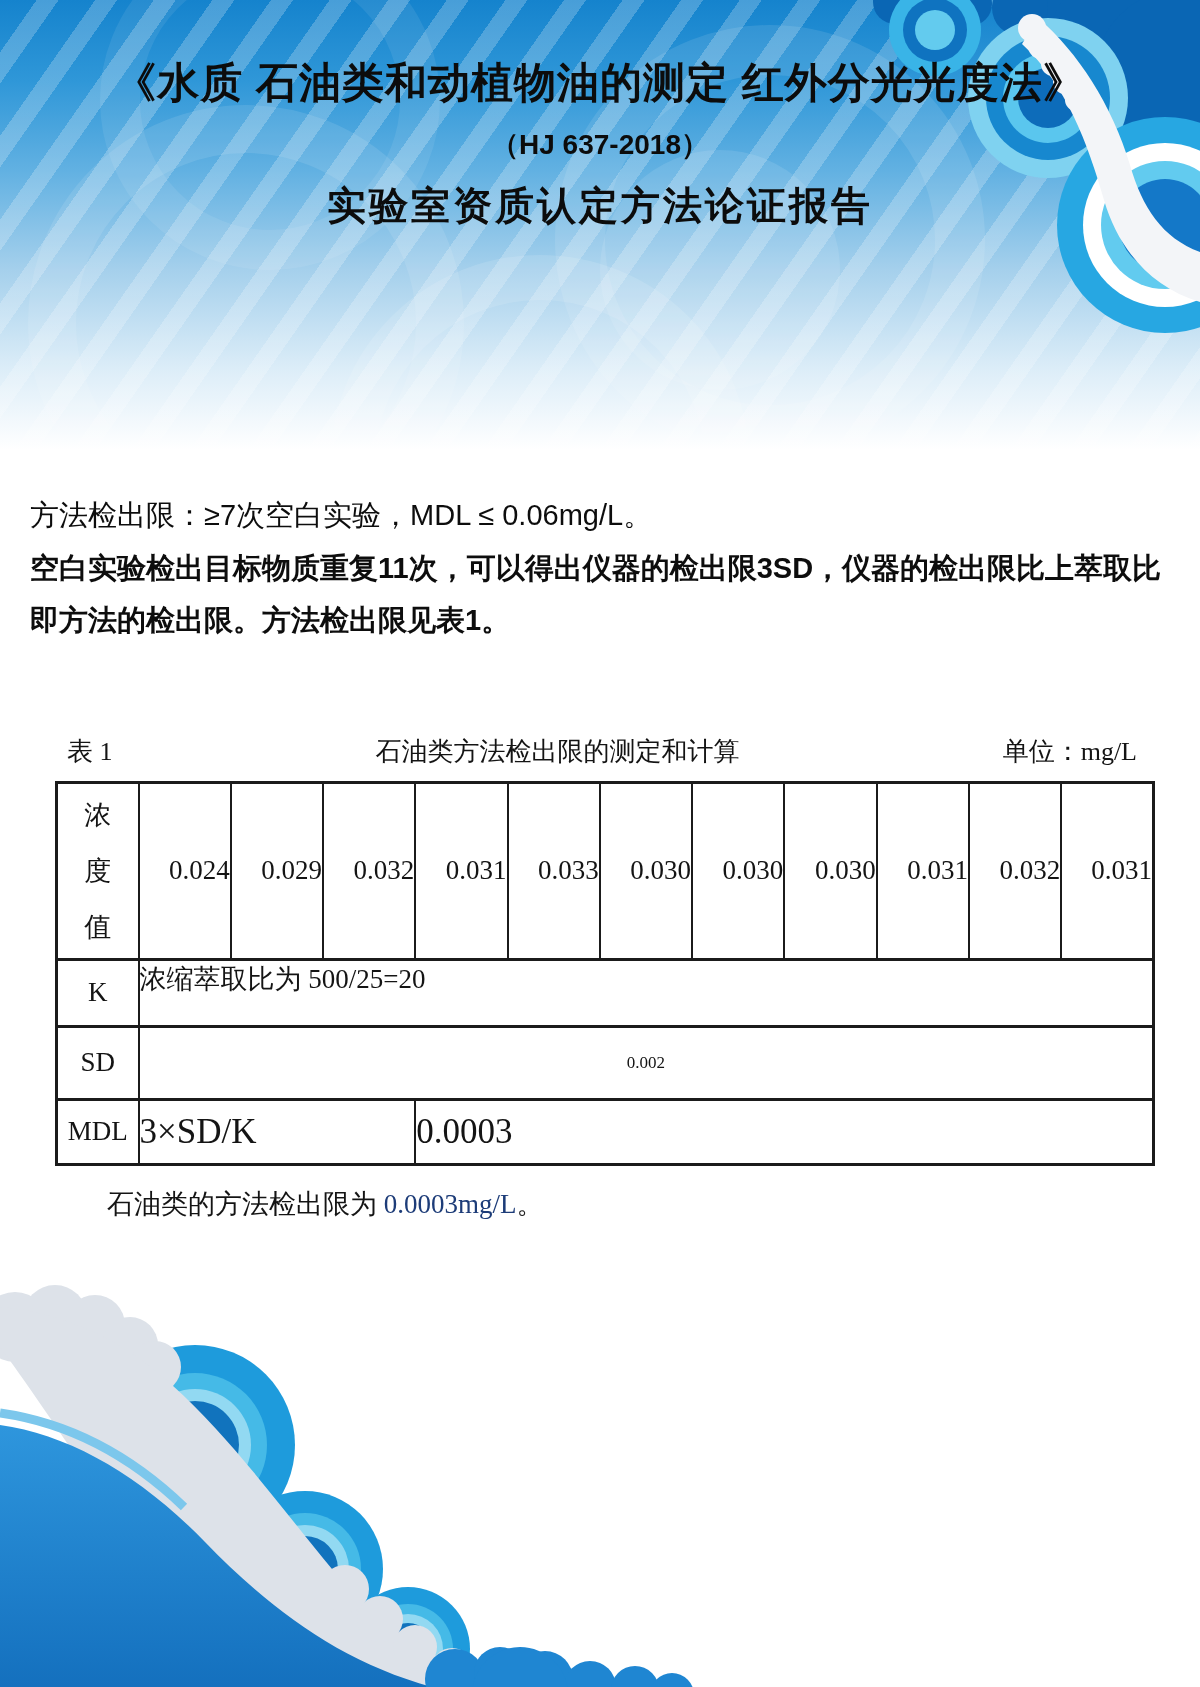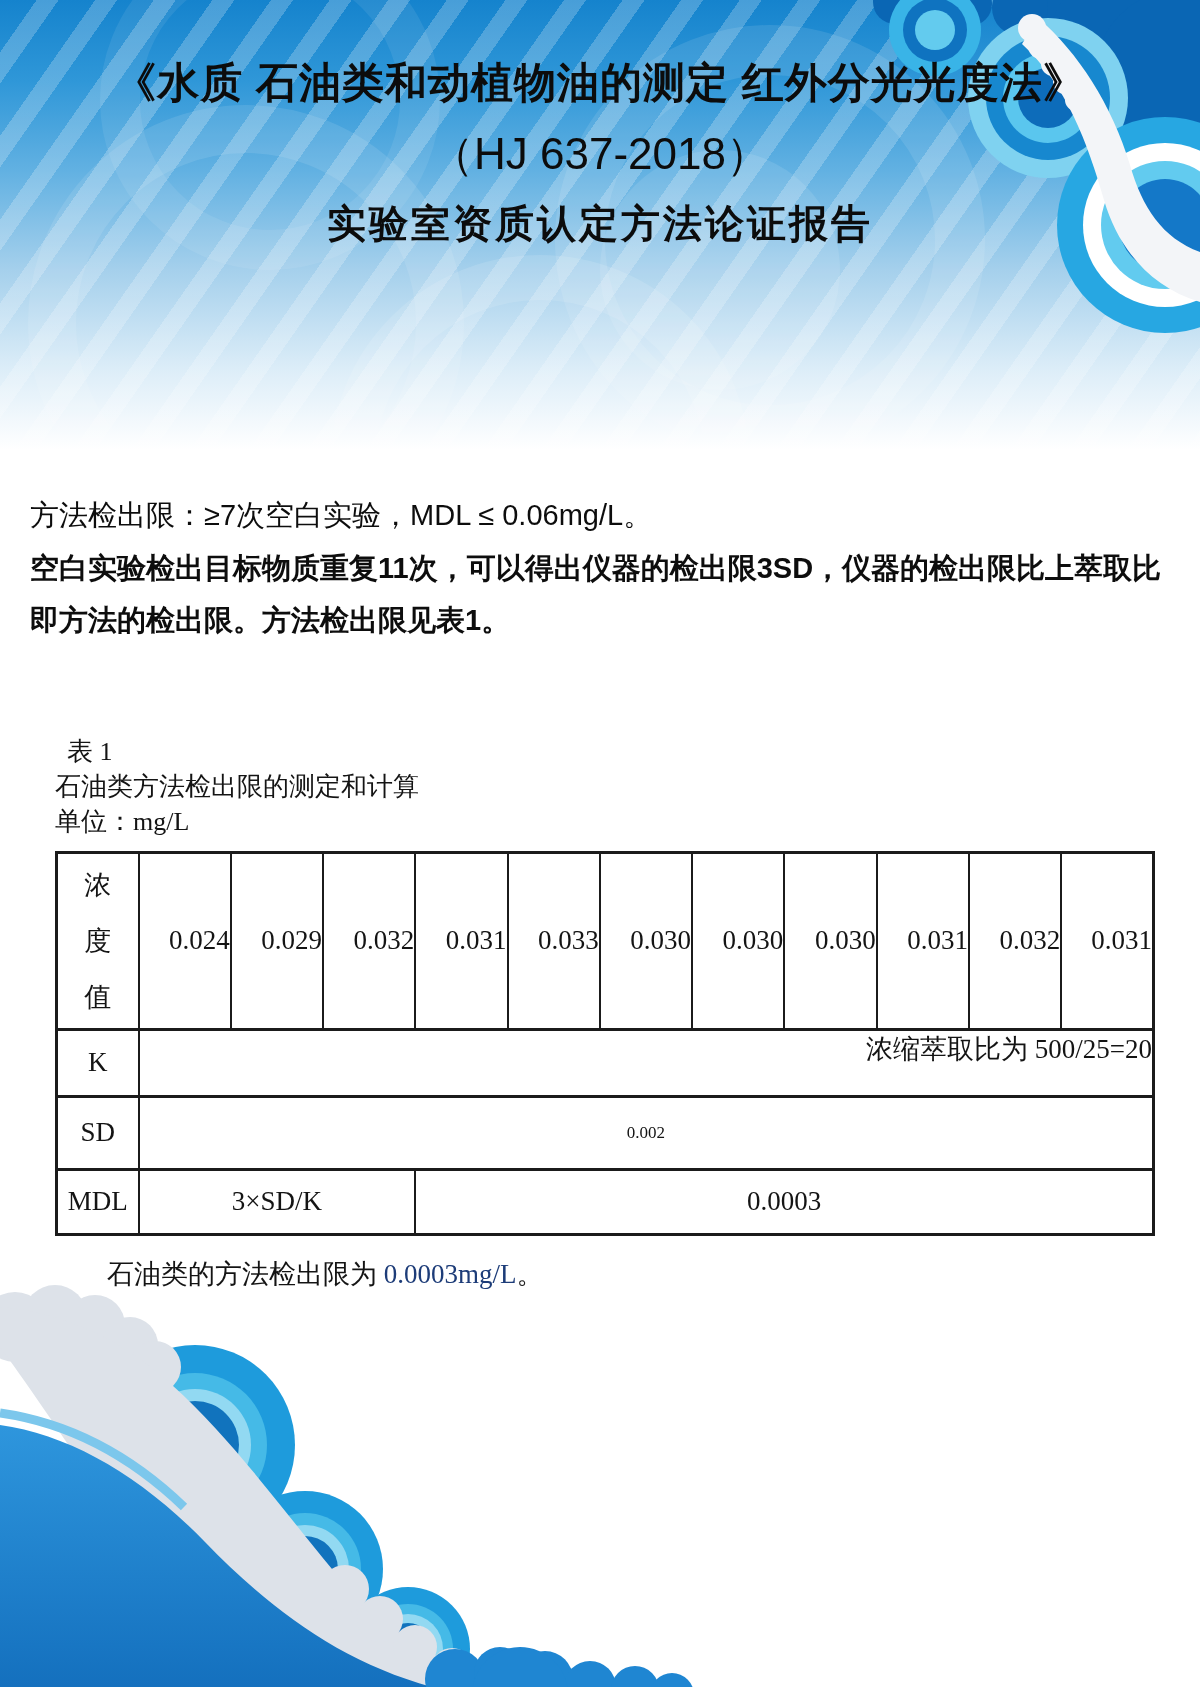--- a/index.html
+++ b/index.html
@@ -16,47 +16,47 @@
   .ring{position:absolute;border-radius:50%;}
   .ring.r1{left:28px;top:105px;width:340px;height:340px;border:48px solid rgba(255,255,255,0.10);}
   .ring.r2{left:100px;top:-70px;width:260px;height:260px;border:40px solid rgba(255,255,255,0.08);}
   .ring.r3{left:555px;top:25px;width:330px;height:330px;border:50px solid rgba(255,255,255,0.10);}
   .ring.r4{left:330px;top:255px;width:330px;height:330px;border:45px solid rgba(255,255,255,0.12);}
   .disc1{position:absolute;left:600px;top:150px;width:240px;height:240px;border-radius:50%;background:rgba(255,255,255,0.10);}
   .tr-decor{position:absolute;top:0;right:0;}
 
   .title-block{position:relative;z-index:3;text-align:center;padding-top:60px;color:#0c0c0c;}
   .title-line1{font-size:42px;font-weight:700;letter-spacing:1px;line-height:1.1;}
-  .title-line2{font-size:44px;font-weight:400;margin-top:24px;line-height:1.1;}
+  .title-line2{font-size:28px;font-weight:700;margin-top:24px;line-height:1.1;}
   .title-line3{font-size:39px;font-weight:700;margin-top:24px;letter-spacing:3px;line-height:1.1;}
 
   
   .content{margin:40px 28px 0 30px;color:#0d0d0d;}
   .section-heading{font-size:30px;font-weight:700;line-height:1.7;}
   .body-line{font-size:29px;font-weight:400;line-height:1.78;}
   .body-par{font-size:29px;font-weight:700;line-height:1.8;}
 
   
   .table-area{margin:88px 0 0 55px;width:1100px;font-family:"Liberation Serif",serif;color:#141414;}
-  .table-caption{display:flex;align-items:baseline;font-size:26px;margin:0 0 12px 0;flex-direction:column;}
+  .table-caption{display:flex;align-items:baseline;font-size:26px;margin:0 0 12px 0;}
   .cap-label{padding-left:12px;}
   .cap-title{flex:1;text-align:center;}
   .cap-unit{padding-right:18px;}
   table.mdl{border-collapse:collapse;table-layout:fixed;width:1100px;border:3px solid #1b1b1b;}
   table.mdl td,table.mdl th{border:2px solid #1b1b1b;font-weight:400;padding:0;}
   table.mdl tr.sep td,table.mdl tr.sep th{border-top-width:3px;}
   col.hdr{width:82px;}
   .conc-row td{height:174px;text-align:right;font-size:27px;}
   .conc-head{height:174px;}
   .conc-head .vstack{display:flex;flex-direction:column;justify-content:space-between;align-items:center;height:148px;padding:13px 0;font-size:27px;}
   .k-row th,.sd-row th,.mdl-row th{font-size:27px;text-align:center;}
-  .k-row td{height:64px;vertical-align:top;text-align:right;font-size:27px;padding:4px 0 0 14px;}
+  .k-row td{height:64px;vertical-align:top;text-align:left;font-size:27px;padding:4px 0 0 14px;}
   .k-row th{height:64px;}
   .sd-row td{height:70px;text-align:center;font-size:17px;}
-  .mdl-row td{height:62px;text-align:center;font-size:27px;}
+  .mdl-row td{height:62px;font-size:35px;}
   .note{margin:20px 0 0 52px;font-size:27px;}
   .note .nv{color:#1d3c78;text-align:center;}
 
   
   .bl-decor{position:absolute;left:0;bottom:0;}
 </style>
 </head>
 <body>
 
 <div class="page">

